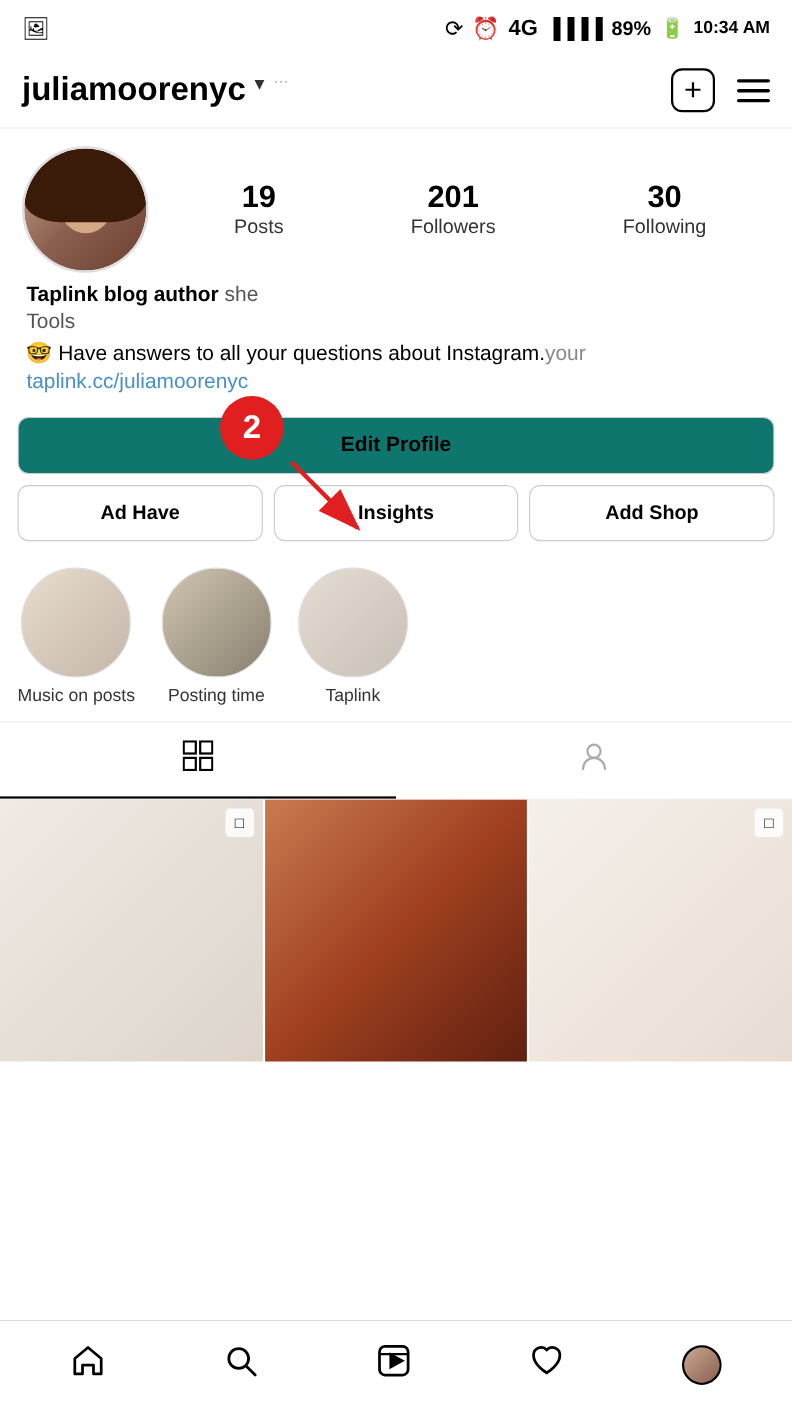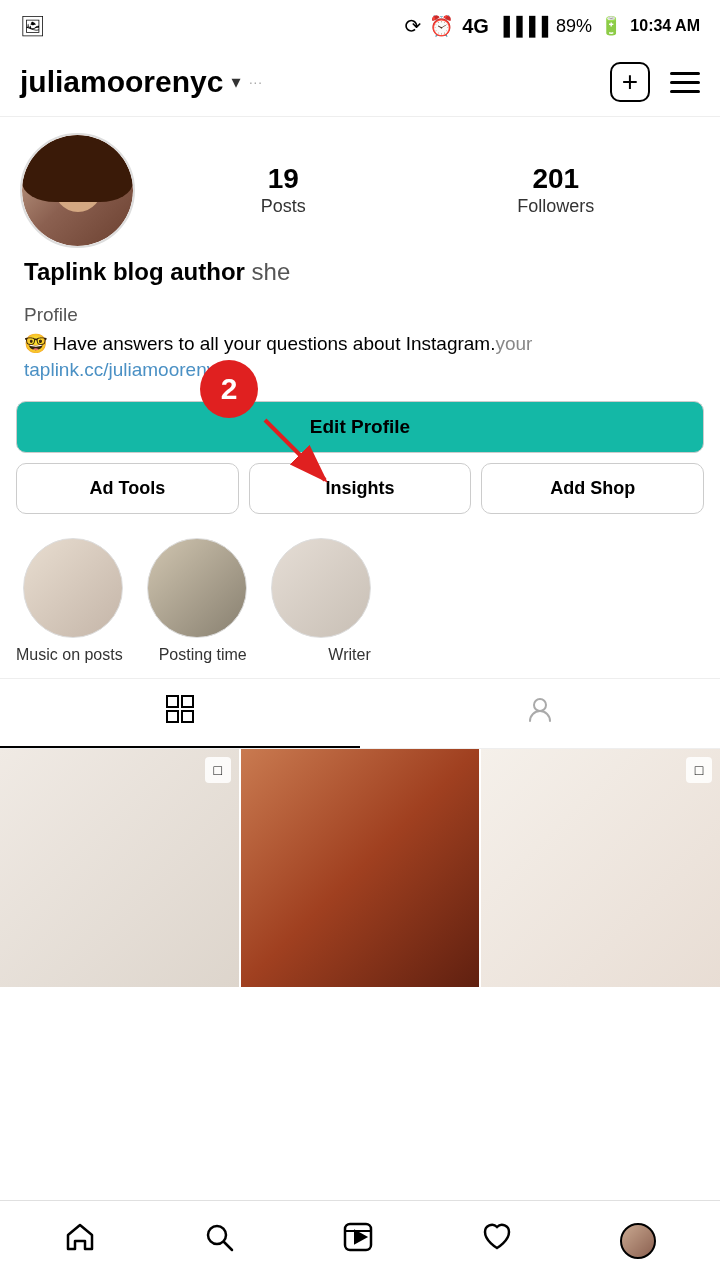--- a/index.html
+++ b/index.html
@@ -29,21 +29,20 @@
     
     .top-nav {
       display: flex;
       justify-content: space-between;
       align-items: center;
       padding: 10px 20px 14px;
       border-bottom: 1px solid #eee;
     }
     .username-area {
       display: flex;
-      align-items: center;
       gap: 8px;
       cursor: pointer;
     }
     .username-text {
       font-size: 30px;
       font-weight: 700;
       color: #000;
     }
     .chevron-down {
       font-size: 18px;
@@ -160,23 +159,23 @@
     .stat-label {
       font-size: 18px;
       color: #333;
     }
 
     
     .bio-section {
       padding: 0 4px;
     }
     .bio-name-line {
-      font-size: 24px;
-      color: #000;
-      margin-bottom: 18px;
+      font-size: 19px;
+      color: #000;
+      margin-bottom: 2px;
     }
     .bio-name-bold {
       font-weight: 700;
     }
     .bio-name-normal {
       font-weight: 400;
       color: #555;
     }
     .bio-occupation {
       font-size: 19px;
@@ -204,21 +203,21 @@
       padding: 10px 16px;
       display: flex;
       flex-direction: column;
       gap: 10px;
     }
     .edit-profile-btn {
       width: 100%;
       padding: 14px;
       border: 1.5px solid #ccc;
       border-radius: 10px;
-      background: #14b8a6;
+      background: #0f766e;
       font-size: 19px;
       font-weight: 600;
       color: #000;
       cursor: pointer;
       text-align: center;
     }
     .action-buttons-row {
       display: flex;
       gap: 10px;
     }
@@ -240,21 +239,21 @@
       padding: 14px 16px;
       display: flex;
       gap: 24px;
       overflow-x: auto;
       scrollbar-width: none;
     }
     .highlights-section::-webkit-scrollbar { display: none; }
     .highlight-item {
       display: flex;
       flex-direction: column;
-      align-items: flex-end;
+      align-items: center;
       gap: 8px;
       cursor: pointer;
       min-width: 100px;
     }
     .highlight-circle {
       width: 100px;
       height: 100px;
       border-radius: 50%;
       overflow: hidden;
       border: 1.5px solid #ddd;
@@ -388,21 +387,21 @@
 
 <div class="status-bar">
   <div class="status-left">
     <span style="font-size:20px;">🖼</span>
   </div>
   <div class="status-right">
     <span style="font-size:20px;">⟳</span>
     <span style="font-size:20px;">⏰</span>
     <span style="font-size:20px;font-weight:600;">4G</span>
     <span style="font-size:18px;">▐▐▐▐</span>
-    <span style="font-size:18px;">89%</span>
+    <span style="font-size:18px;font-weight:bold;">89%</span>
     <span style="font-size:18px;">🔋</span>
     <span class="status-time">10:34 AM</span>
   </div>
 </div>
 
 <div class="top-nav">
   <div class="username-area">
     <span class="username-text">juliamoorenyc</span>
     <span class="chevron-down">▾</span>
     <span style="font-size:14px;color:#aaa;">···</span>
@@ -426,57 +425,61 @@
     </div>
     <div class="stats-row">
       <div class="stat-item">
         <span class="stat-number">19</span>
         <span class="stat-label">Posts</span>
       </div>
       <div class="stat-item">
         <span class="stat-number">201</span>
         <span class="stat-label">Followers</span>
       </div>
+      <div class="stat-item">
+        <span class="stat-number">30</span>
+        <span class="stat-label">Following</span>
+      </div>
     </div>
   </div>
 
   <div class="bio-section">
     <div class="bio-name-line">
       <span class="bio-name-bold">Taplink blog author</span>
       <span class="bio-name-normal"> she</span>
     </div>
-    <div class="bio-occupation">Profile</div>
+    <div class="bio-occupation">Tools</div>
     <div class="bio-text">
       <span>🤓 Have answers to all your questions about Instagram.</span><span class="bio-more">your</span>
     </div>
     <a class="bio-link">taplink.cc/juliamoorenyc</a>
   </div>
 </div>
 
 <div class="buttons-section">
   <button class="edit-profile-btn">Edit Profile</button>
   <div class="action-buttons-row">
-    <button class="action-btn">Ad Tools</button>
+    <button class="action-btn">Ad Have</button>
     <button class="action-btn">Insights</button>
     <button class="action-btn">Add Shop</button>
   </div>
 </div>
 
 <div class="highlights-section">
   <div class="highlight-item">
     <div class="highlight-circle highlight-1"></div>
     <span class="highlight-label">Music on posts</span>
   </div>
   <div class="highlight-item">
     <div class="highlight-circle highlight-3"></div>
     <span class="highlight-label">Posting time</span>
   </div>
   <div class="highlight-item">
     <div class="highlight-circle highlight-4"></div>
-    <span class="highlight-label">Writer</span>
+    <span class="highlight-label">Taplink</span>
   </div>
 </div>
 
 <div class="tabs-row">
   <div class="tab-item active">
     <span class="tab-icon">
       <svg width="28" height="28" viewBox="0 0 28 28" fill="none" xmlns="http://www.w3.org/2000/svg">
         <rect x="1" y="1" width="11" height="11" stroke="#000" stroke-width="2" fill="none"></rect>
         <rect x="16" y="1" width="11" height="11" stroke="#000" stroke-width="2" fill="none"></rect>
         <rect x="1" y="16" width="11" height="11" stroke="#000" stroke-width="2" fill="none"></rect>

